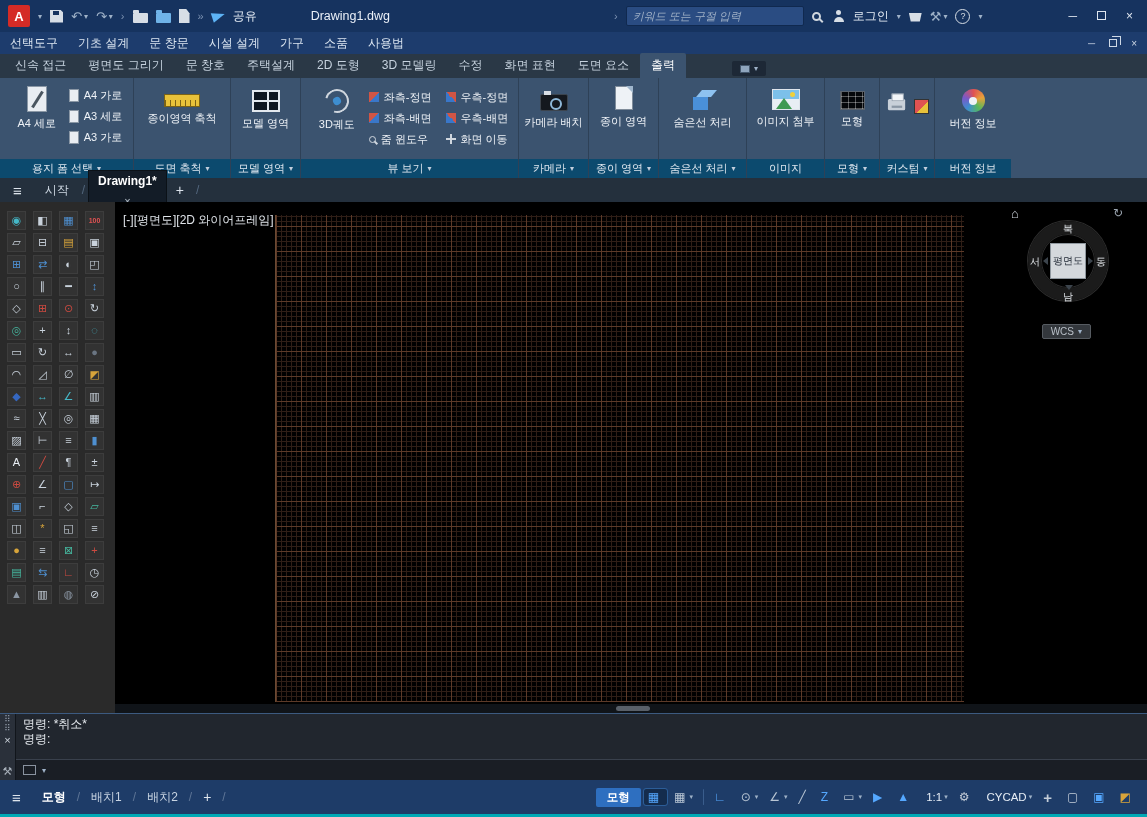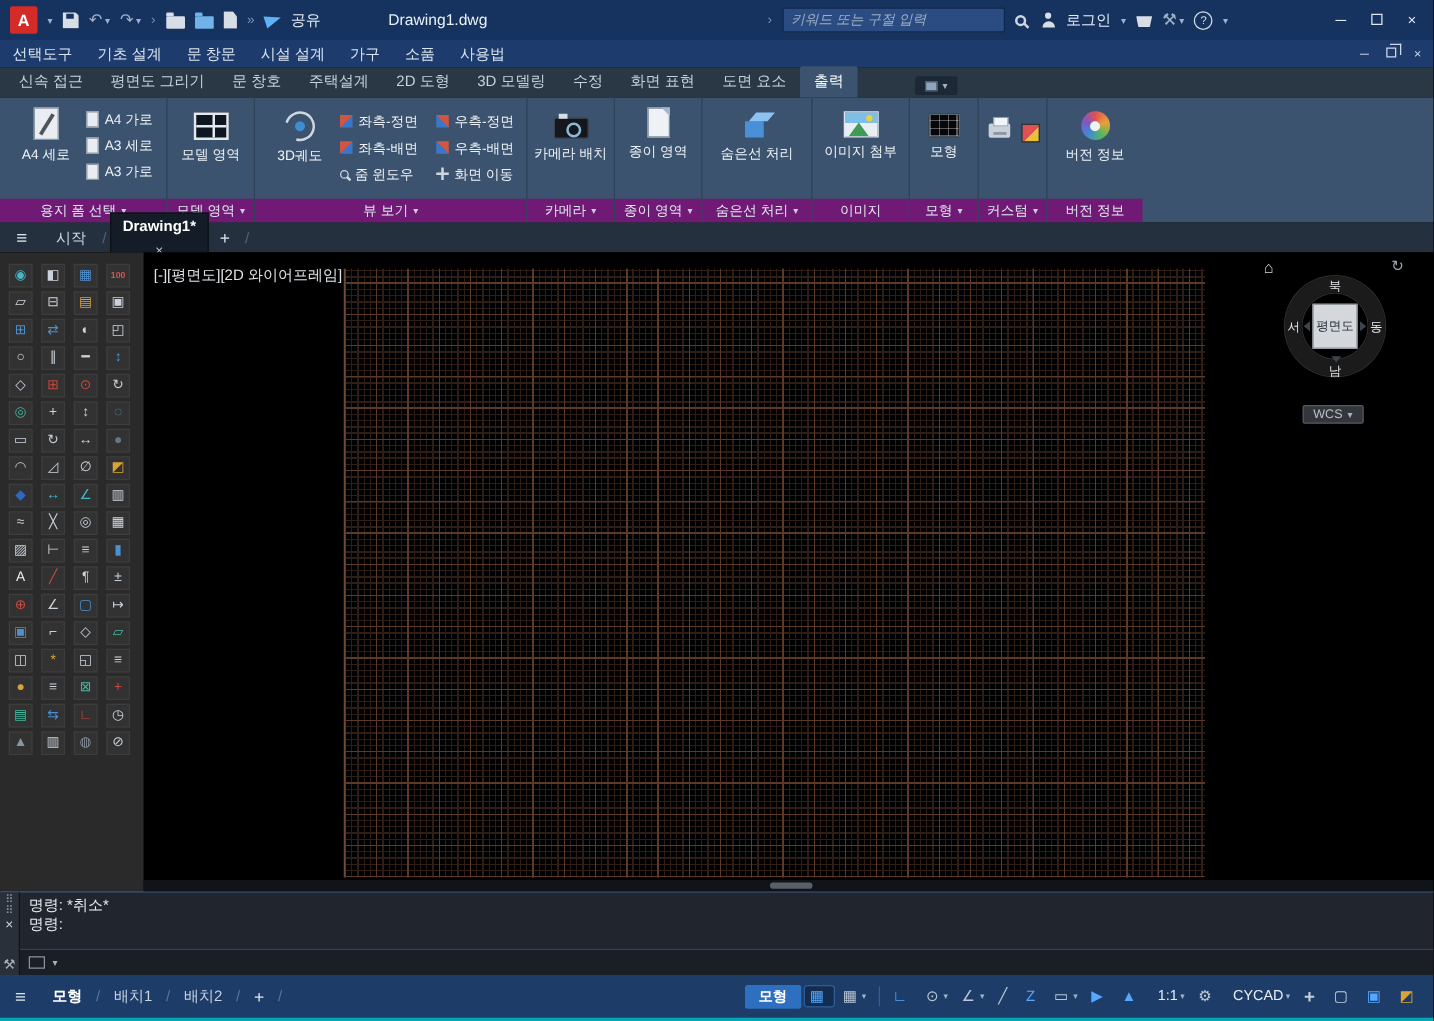--- a/index.html
+++ b/index.html
@@ -48,21 +48,21 @@
   .rtabs { height:24px; background:#2a3846; display:flex; align-items:flex-end; padding:0 4px; flex:0 0 24px; }
   .rtab { padding:4px 11px; color:#c6d2de; font-size:12px; }
   .rtab.active { background:#3b536f; color:#fff; border-radius:2px 2px 0 0; }
   .rd-toggle { display:flex; align-items:center; gap:4px; background:#1d2836; padding:3px 8px; border-radius:2px; margin-left:46px; margin-bottom:2px; }
   .rd-mini { width:10px; height:8px; background:#8fa5bd; border:1px solid #44576c; }
 
   
   .ribbon { height:100px; background:#3b536f; display:flex; flex:0 0 100px; }
   .panel { display:flex; flex-direction:column; border-right:1px solid #2e4157; flex:0 0 auto; }
   .pbody { flex:1; display:flex; align-items:flex-start; justify-content:center; gap:6px; padding:5px 5px 0 5px; }
-  .pfoot { height:19px; background:#701a75; display:flex; align-items:center; justify-content:center; gap:4px; font-size:11px; color:#dfe7ef; }
+  .pfoot { height:19px; background:#0c4a6e; display:flex; align-items:center; justify-content:center; gap:4px; font-size:11px; color:#dfe7ef; }
   .pfoot.caret::after { content:"▾"; font-size:8px; color:#c3cfdd; }
   .bigbtn { display:flex; flex-direction:column; align-items:center; gap:4px; min-width:52px; padding-top:3px; }
   .blbl { font-size:11px; color:#eef2f7; white-space:nowrap; }
   .pcol { display:flex; flex-direction:column; gap:2px; padding-top:3px; }
   .smallbtn { display:flex; align-items:center; gap:5px; font-size:11px; color:#eef2f7; height:19px; white-space:nowrap; }
   .vgrid { display:grid; grid-template-columns:auto auto; column-gap:14px; row-gap:3px; padding-top:5px; }
   .vitem { display:flex; align-items:center; gap:5px; font-size:11px; color:#eef2f7; height:18px; white-space:nowrap; }
 
   
   .ri-a4 { width:20px; height:26px; background:#e9edf2; border:1px solid #8a97a5; position:relative; }
@@ -281,20 +281,31 @@
               <span class="ri-asmall"></span>
               <span>A3 가로</span>
             </div>
         </div>
       </div>
       <div class="pfoot caret">
           <span>용지 폼 선택</span>
         </div>
     </div>
 
+    <div class="panel" style="width:97px">
+      <div class="pbody">
+        <div class="bigbtn">
+          <span class="ri-ruler"></span>
+          <span class="blbl">종이영역 축척</span>
+        </div>
+      </div>
+      <div class="pfoot caret">
+          <span>도면 축척</span>
+        </div>
+    </div>
 
     <div class="panel" style="width:70px">
       <div class="pbody">
         <div class="bigbtn">
           <span class="ri-winquad"></span>
           <span class="blbl">모델 영역</span>
         </div>
       </div>
       <div class="pfoot caret">
           <span>모델 영역</span>

